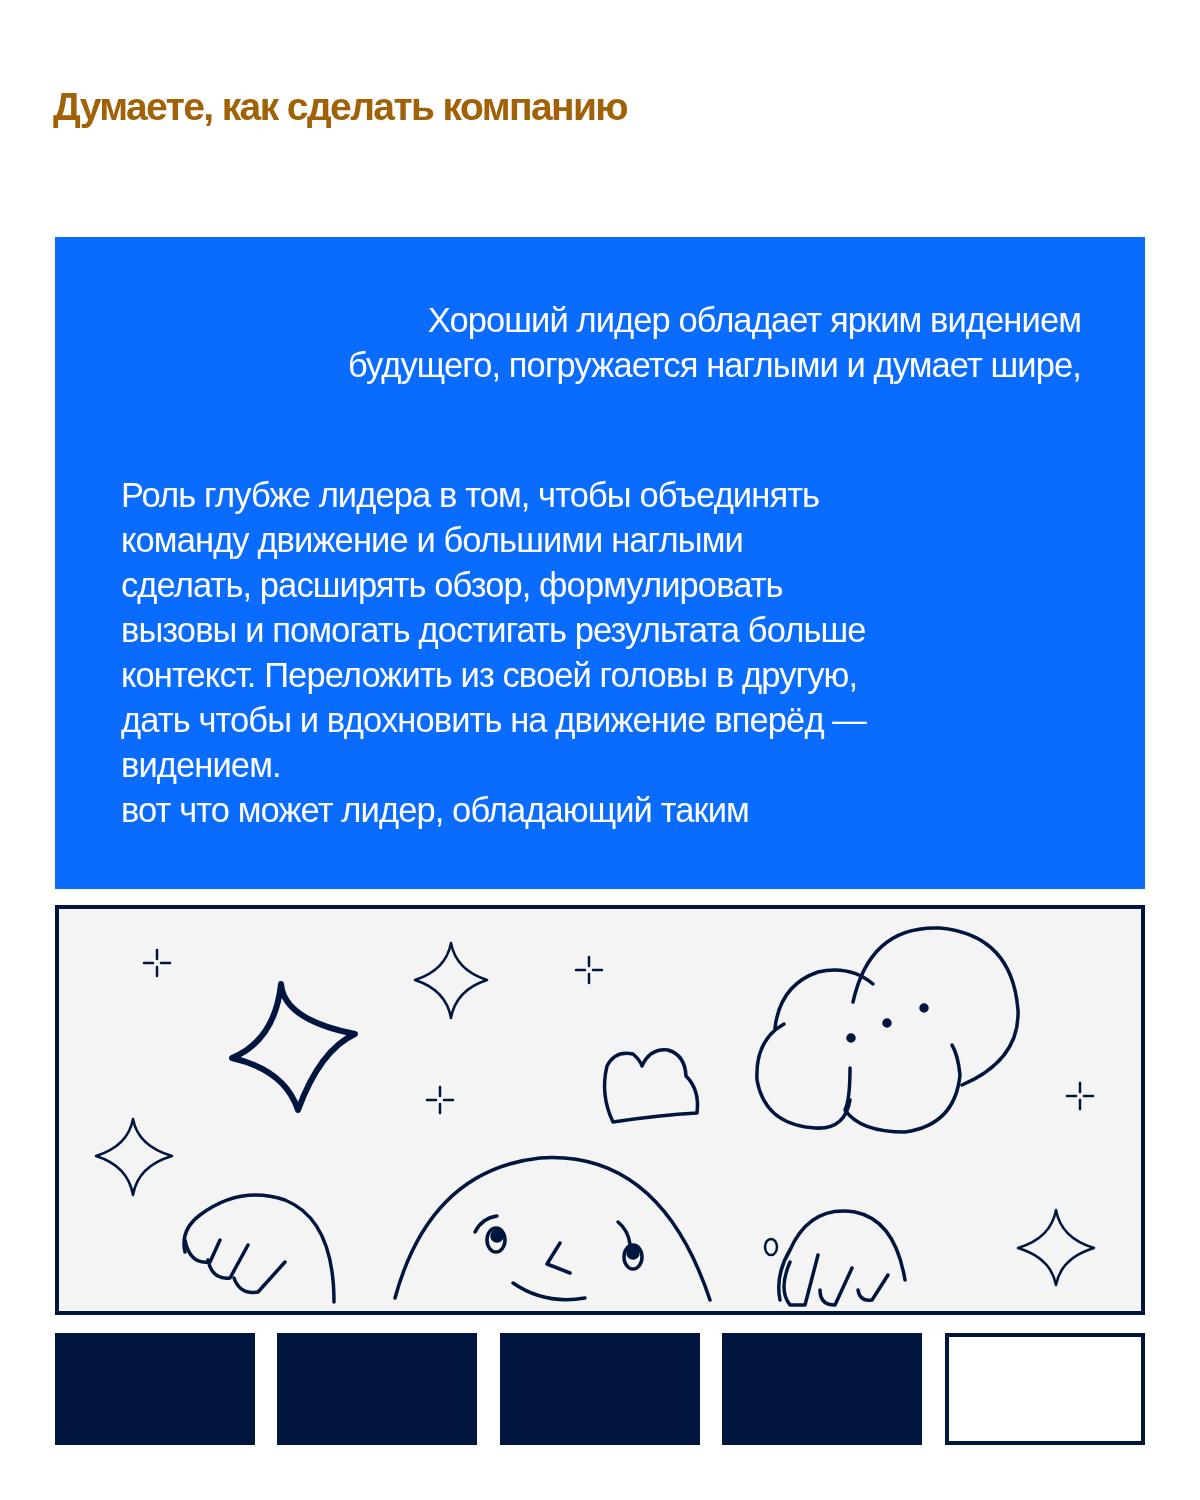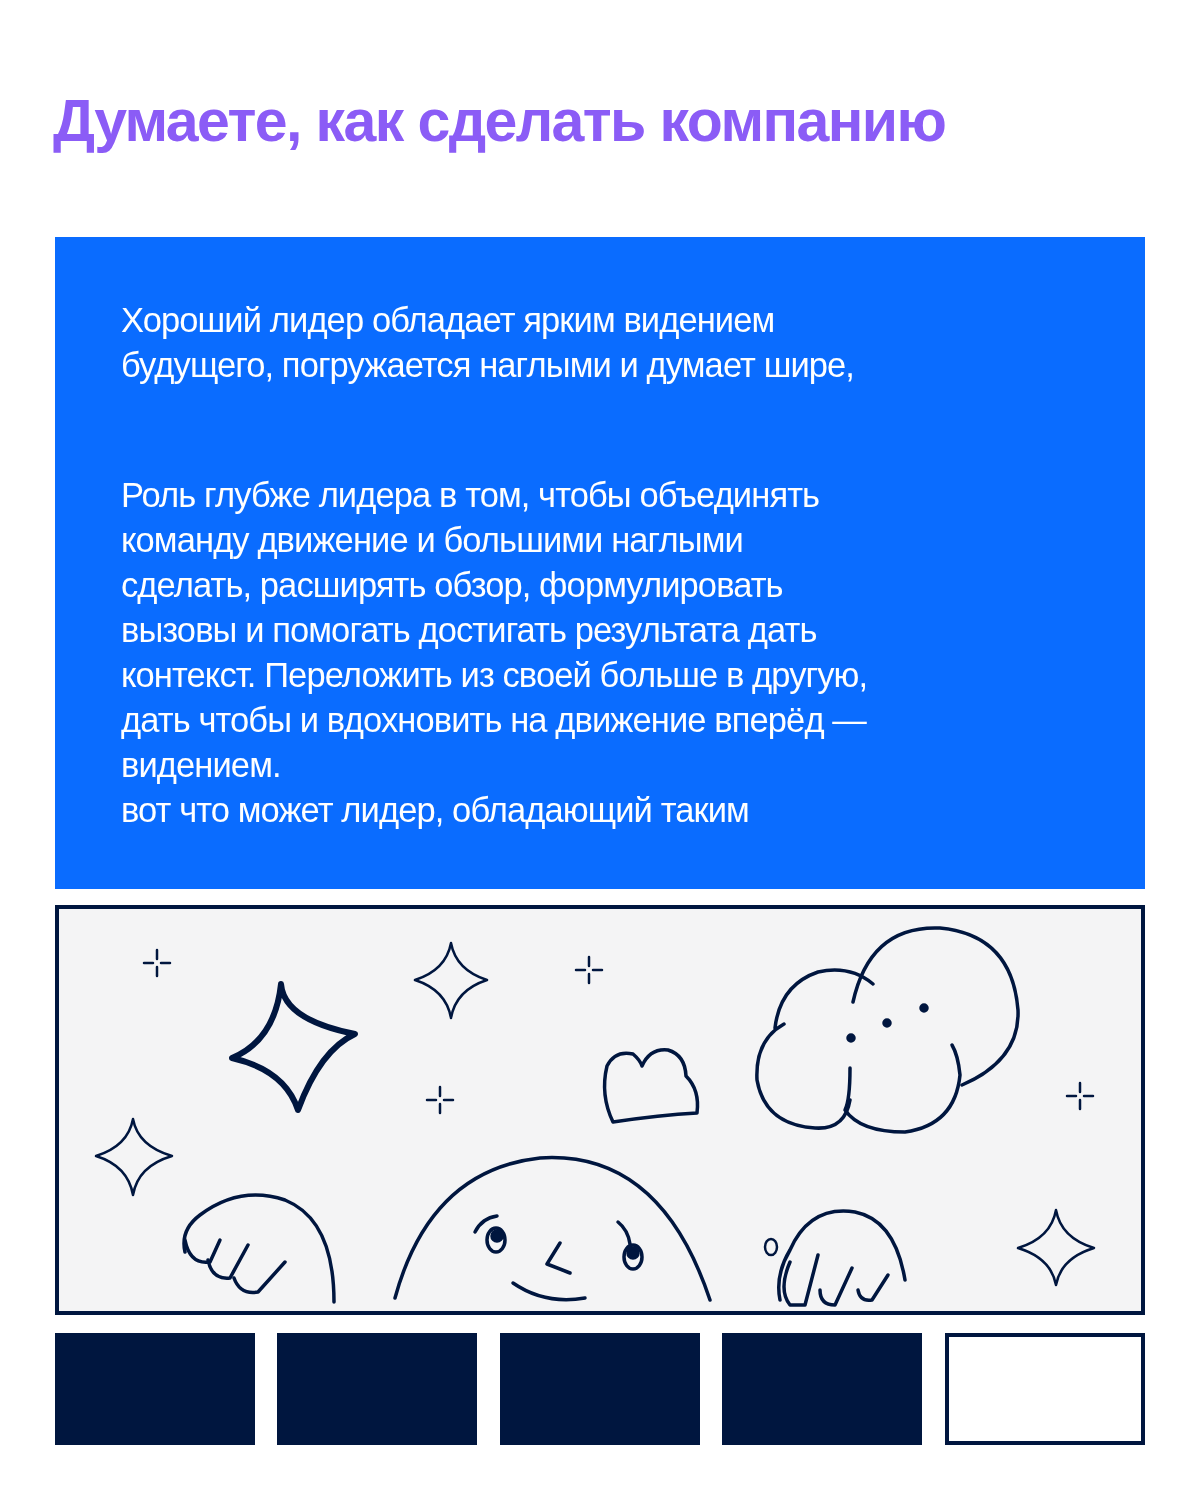--- a/index.html
+++ b/index.html
@@ -1,32 +1,32 @@
 <!DOCTYPE html>
 <html><head>
 <meta charset="utf-8">
 <style>
   html, body { margin: 0; padding: 0; background: #ffffff; }
   body { width: 1200px; height: 1500px; position: relative; overflow: hidden; font-family: "Liberation Sans", "DejaVu Sans", sans-serif; }
   .title {
     position: absolute; left: 53px; top: 50px; width: 1000px;
-    color: #8b5cf6; font-weight: 700; font-size: 59px; line-height: 62px;
+    color: #a16207; font-weight: 700; font-size: 39px; line-height: 62px;
     letter-spacing: -1.6px;
   }
   .title span { display: block; }
   .blue-card {
     position: absolute; left: 55px; top: 237px; width: 1090px; height: 652px;
     background: #0a6cff;
   }
   .blue-text {
     position: absolute; left: 121px; width: 960px;
     color: #ffffff; font-size: 34.5px; line-height: 45px; letter-spacing: -0.9px;
   }
   .blue-text span { display: block; white-space: nowrap; }
-  .p1 { top: 298px; }
+  .p1 { top: 298px; text-align: right; }
   .p2 { top: 473px; }
   .illus {
     position: absolute; left: 55px; top: 905px; width: 1090px; height: 410px;
     box-sizing: border-box; border: 4px solid #00163f; background: #f4f4f5;
     overflow: hidden;
   }
   .illus svg { position: absolute; left: 0; top: 0; }
   .progress {
     position: absolute; left: 55px; top: 1333px; width: 1090px; height: 112px;
   }
@@ -47,22 +47,22 @@
 
 <div class="blue-text p1">
   <span>Хороший лидер обладает ярким видением</span>
   <span>будущего, погружается наглыми и думает шире,</span>
 </div>
 
 <div class="blue-text p2">
   <span>Роль глубже лидера в том, чтобы объединять</span>
   <span>команду движение и большими наглыми</span>
   <span>сделать, расширять обзор, формулировать</span>
-  <span>вызовы и помогать достигать результата дать</span>
-  <span>контекст. Переложить из своей больше в другую,</span>
+  <span>вызовы и помогать достигать результата больше</span>
+  <span>контекст. Переложить из своей головы в другую,</span>
   <span>дать чтобы и вдохновить на движение вперёд —</span>
   <span>видением.</span>
   <span>вот что может лидер, обладающий таким</span>
 </div>
 
 <div class="illus">
 
   <svg width="1082" height="402" viewBox="59 909 1082 402" fill="none" stroke="#00163f" stroke-width="3.5" stroke-linecap="round" stroke-linejoin="round">
 
     <g stroke-width="2.5">

